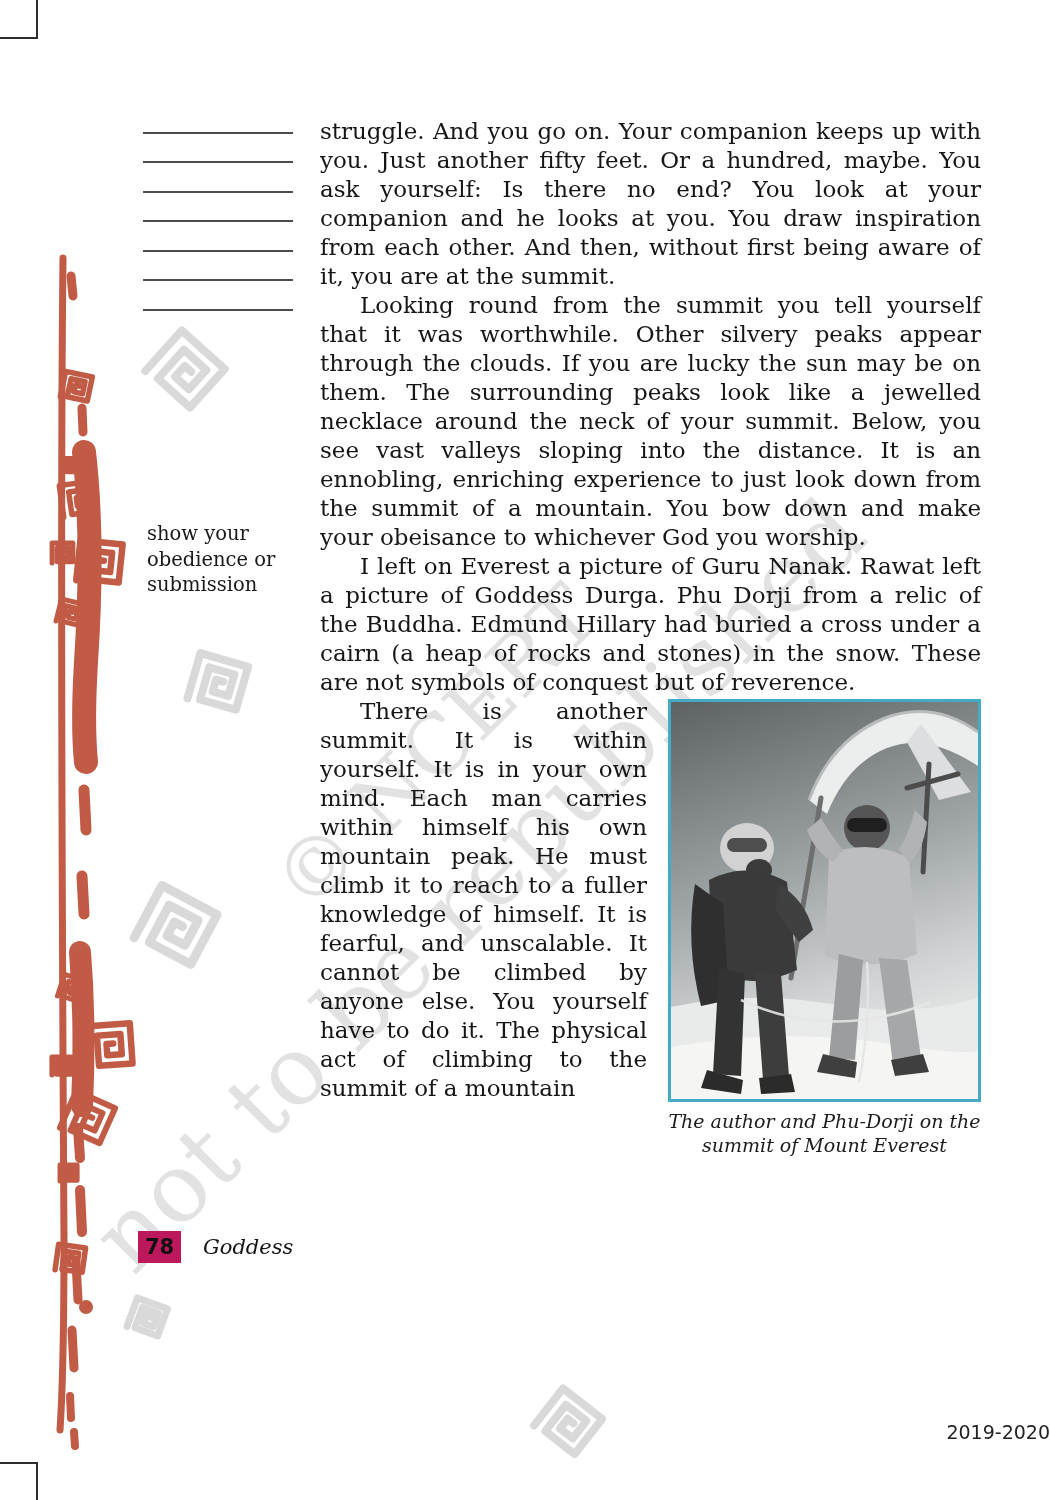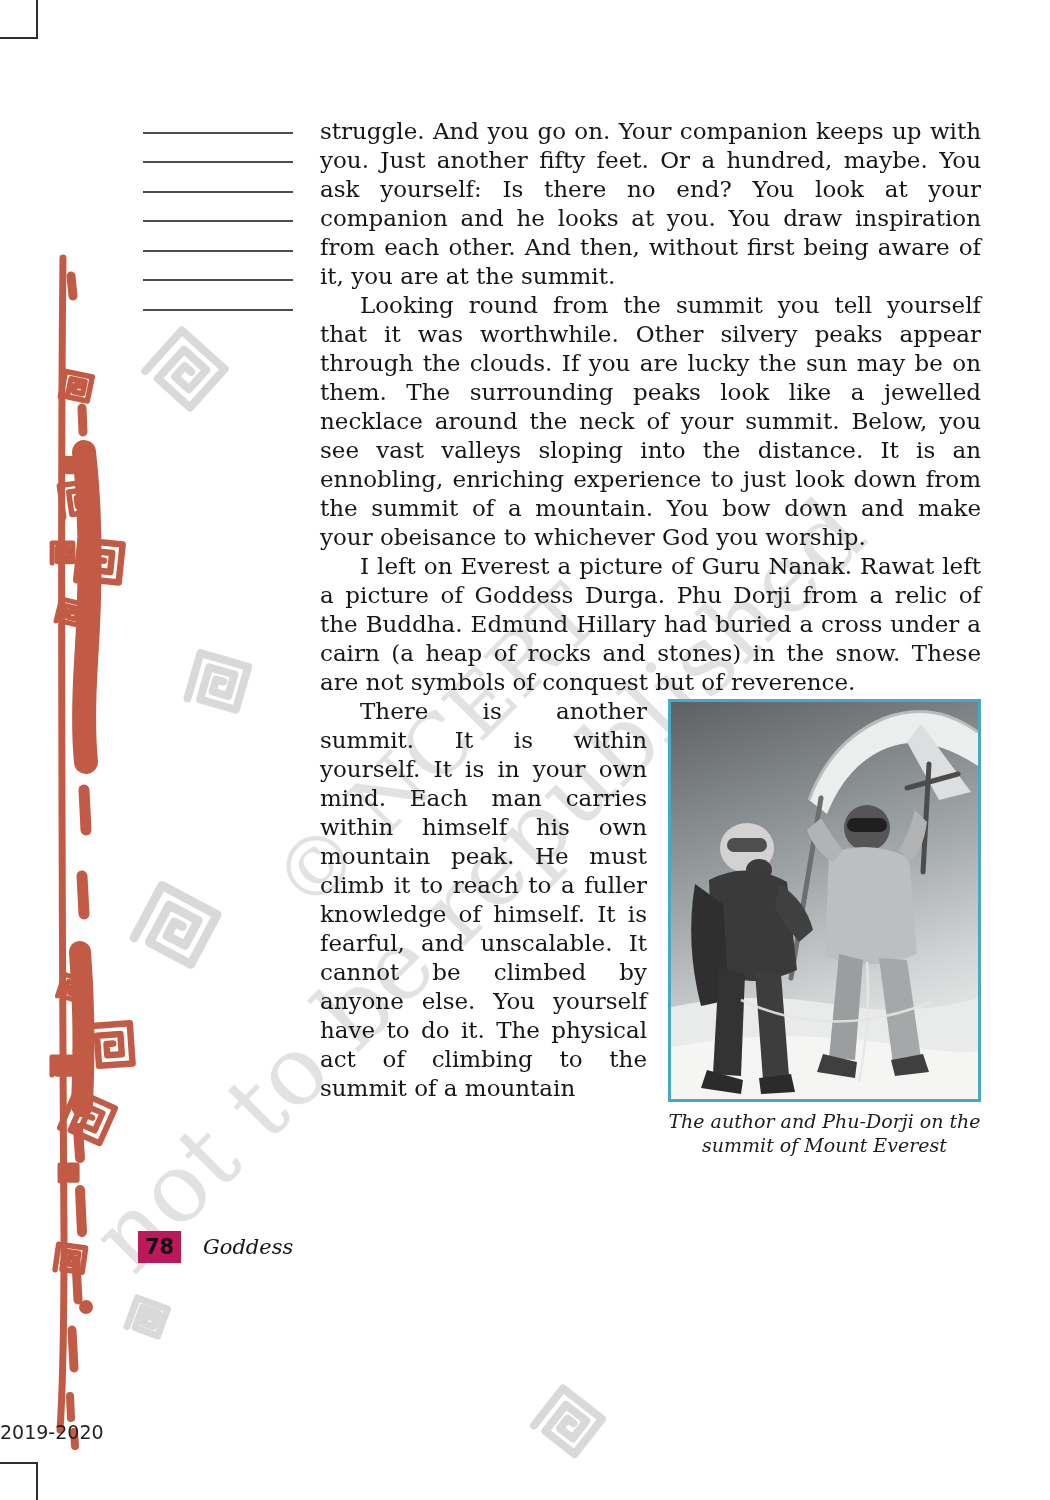--- a/index.html
+++ b/index.html
@@ -35,21 +35,21 @@
   .figure{float:right;width:313px;margin:2px 0 0 21px;}
   .photo-frame{width:307px;height:397px;border:3px solid #45aac6;background:#9aa0a4;line-height:0;}
   .caption{font-style:italic;font-size:19px;line-height:24px;margin-top:7px;
     text-align:center;text-indent:0;color:#1c1c1c;}
   
   .pagenum-box{position:absolute;left:138px;top:1231px;width:43px;height:32px;z-index:2;
     background:#be185d;display:flex;align-items:center;justify-content:center;
     font-family:"DejaVu Sans",sans-serif;font-weight:bold;font-size:21px;color:#101010;}
   .book-title{position:absolute;left:203px;top:1235px;z-index:2;
     font-style:italic;font-size:21px;color:#141414;}
-  .year{position:absolute;left:0;top:1421px;width:1050px;text-align:left;z-index:2;
+  .year{position:absolute;left:0;top:1421px;width:1050px;text-align:right;z-index:2;
     font-family:"DejaVu Sans",sans-serif;font-size:19px;color:#222;}
 </style>
 </head>
 <body>
 
 <div class="crop-tl"></div>
 <div class="crop-bl"></div>
 
 <svg class="deco" width="1050" height="1500" aria-hidden="true">
   <defs>
@@ -104,20 +104,21 @@
     <div class="note-line"></div>
     <div class="note-line"></div>
     <div class="note-line"></div>
     <div class="note-line"></div>
     <div class="note-line"></div>
     <div class="note-line"></div>
     <div class="note-line"></div>
   </div>
 
 <div class="glossary">
+  <span class="def">show your obedience or submission</span>
 </div>
 
 <div class="main-text">
   <p class="first">struggle. And you go on. Your companion keeps up with you. Just another fifty feet. Or a hundred, maybe. You ask yourself: Is there no end? You look at your companion and he looks at you. You draw inspiration from each other. And then, without first being aware of it, you are at the summit.</p>
   <p>Looking round from the summit you tell yourself that it was worthwhile. Other silvery peaks appear through the clouds. If you are lucky the sun may be on them. The surrounding peaks look like a jewelled necklace around the neck of your summit. Below, you see vast valleys sloping into the distance. It is an ennobling, enriching experience to just look down from the summit of a mountain. You bow down and make your obeisance to whichever God you worship.</p>
   <p>I left on Everest a picture of Guru Nanak. Rawat left a picture of Goddess Durga. Phu Dorji from a relic of the Buddha. Edmund Hillary had buried a cross under a cairn (a heap of rocks and stones) in the snow. These are not symbols of conquest but of reverence.</p>
 
   <div class="figure">
     <div class="photo-frame">
       <svg viewBox="0 0 307 397" width="307" height="397" aria-hidden="true">

